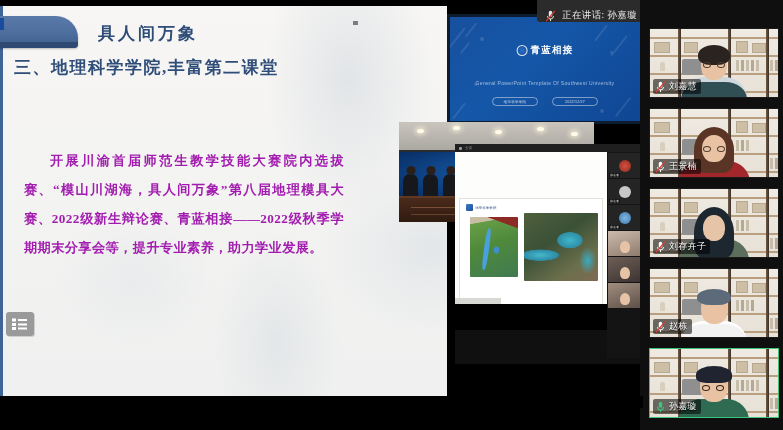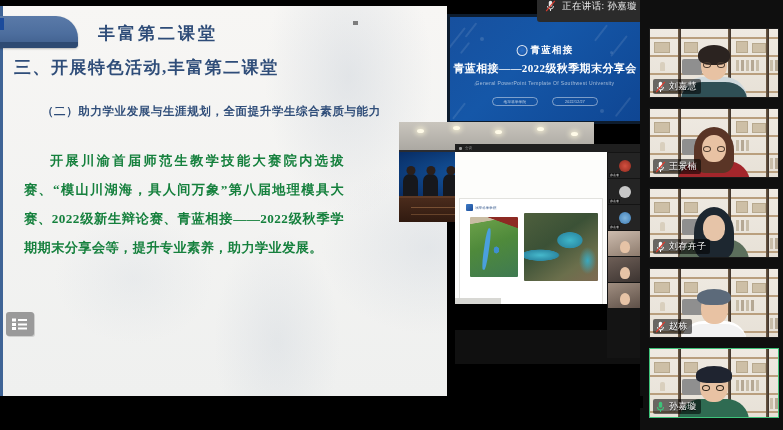--- a/index.html
+++ b/index.html
@@ -76,21 +76,21 @@
     font-size: 11.5px; font-weight: 700; letter-spacing: .6px;
     color: #2f4d79;
     white-space: nowrap;
   }
   .slide-body {
     position: absolute; left: 24px; top: 140px;
     width: 320px;
     font-family: "Liberation Serif", serif;
     font-size: 13.2px; font-weight: 700;
     line-height: 29px; letter-spacing: .4px;
-    color: #15803d;
+    color: #a21caf;
     text-indent: 26px;
     text-align: justify;
   }
 
   
   .slide-listbtn {
     position: absolute; left: 6px; top: 306px;
     width: 28px; height: 24px;
     background: #9a9a9a;
     border-radius: 3px;
@@ -427,21 +427,21 @@
   }
 
   
   .mic { width: 11px; height: 12px; flex: 0 0 auto; }
 
   
   .speakbar {
     position: absolute; left: 537px; top: 0;
     width: 171px; height: 22px;
     background: #2b2b2b;
-    display: flex; align-items: flex-start; gap: 6px;
+    display: flex; align-items: flex-end; gap: 6px;
     padding: 0 8px;
     border-radius: 0 0 3px 3px;
   }
   .speakbar .stxt {
     font-size: 9.5px; color: #eaeaea;
     font-family: "Liberation Serif", serif;
     letter-spacing: .4px; white-space: nowrap;
   }
   .chev-group {
     position: absolute; left: 683px; top: 0;
@@ -489,25 +489,24 @@
 </head>
 <body>
 
 <div id="app">
 
   <div class="slide-stage">
     <div class="slide-leftstrip"></div>
 
     <div class="hdr-tab"></div>
 
-    <div class="slide-title">丰富第二课堂</div>
-
-    <div class="slide-heading">三、开展特色活动,丰富第二课堂</div>
-
-    <div class="slide-subheading">（二）助力学业发展与生涯规划，全面提升学生综合素质与能力</div>
+    <div class="slide-title">具人间万象</div>
+
+    <div class="slide-heading">三、地理科学学院,丰富第二课堂</div>
+
 
     <div class="slide-body">开展川渝首届师范生教学技能大赛院内选拔赛、“模山川湖海，具人间万象”第八届地理模具大赛、2022级新生辩论赛、青蓝相接——2022级秋季学期期末分享会等，提升专业素养，助力学业发展。</div>
 
     <div class="slide-listbtn">
       <svg width="18" height="14" viewBox="0 0 18 14" aria-hidden="true">
         <rect x="1" y="1.5" width="4" height="3" fill="#ffffff"></rect>
         <rect x="1" y="6" width="4" height="3" fill="#ffffff"></rect>
         <rect x="1" y="10" width="4" height="3" fill="#ffffff"></rect>
         <rect x="7" y="2" width="9" height="2" fill="#ffffff"></rect>
         <rect x="7" y="6.5" width="9" height="2" fill="#ffffff"></rect>
@@ -532,21 +531,20 @@
         <div class="ppt-dot" style="left:30px;top:20px;width:4px;height:4px"></div>
         <div class="ppt-dot" style="left:160px;top:34px;width:3px;height:3px"></div>
         <div class="ppt-dot" style="left:24px;top:66px;width:3px;height:3px"></div>
         <div class="ppt-dot" style="left:150px;top:92px;width:4px;height:4px"></div>
 
         <div class="ppt-logo">
           <span class="ppt-seal"></span>
           <span class="ppt-univ">青蓝相接</span>
         </div>
 
-        <div class="ppt-title">青蓝相接——2022级秋季期末分享会</div>
         <div class="ppt-sub">General PowerPoint Template Of Southwest University</div>
 
         <div class="ppt-pill" style="left:42px;width:46px">地理科学学院</div>
         <div class="ppt-pill" style="left:102px;width:46px">2022/12/27</div>
       </div>
     </div>
 
     <div class="embed-photo">
       <div class="ph-ceiling"></div>
       <div class="ph-light" style="left:18px;top:7px"></div>

